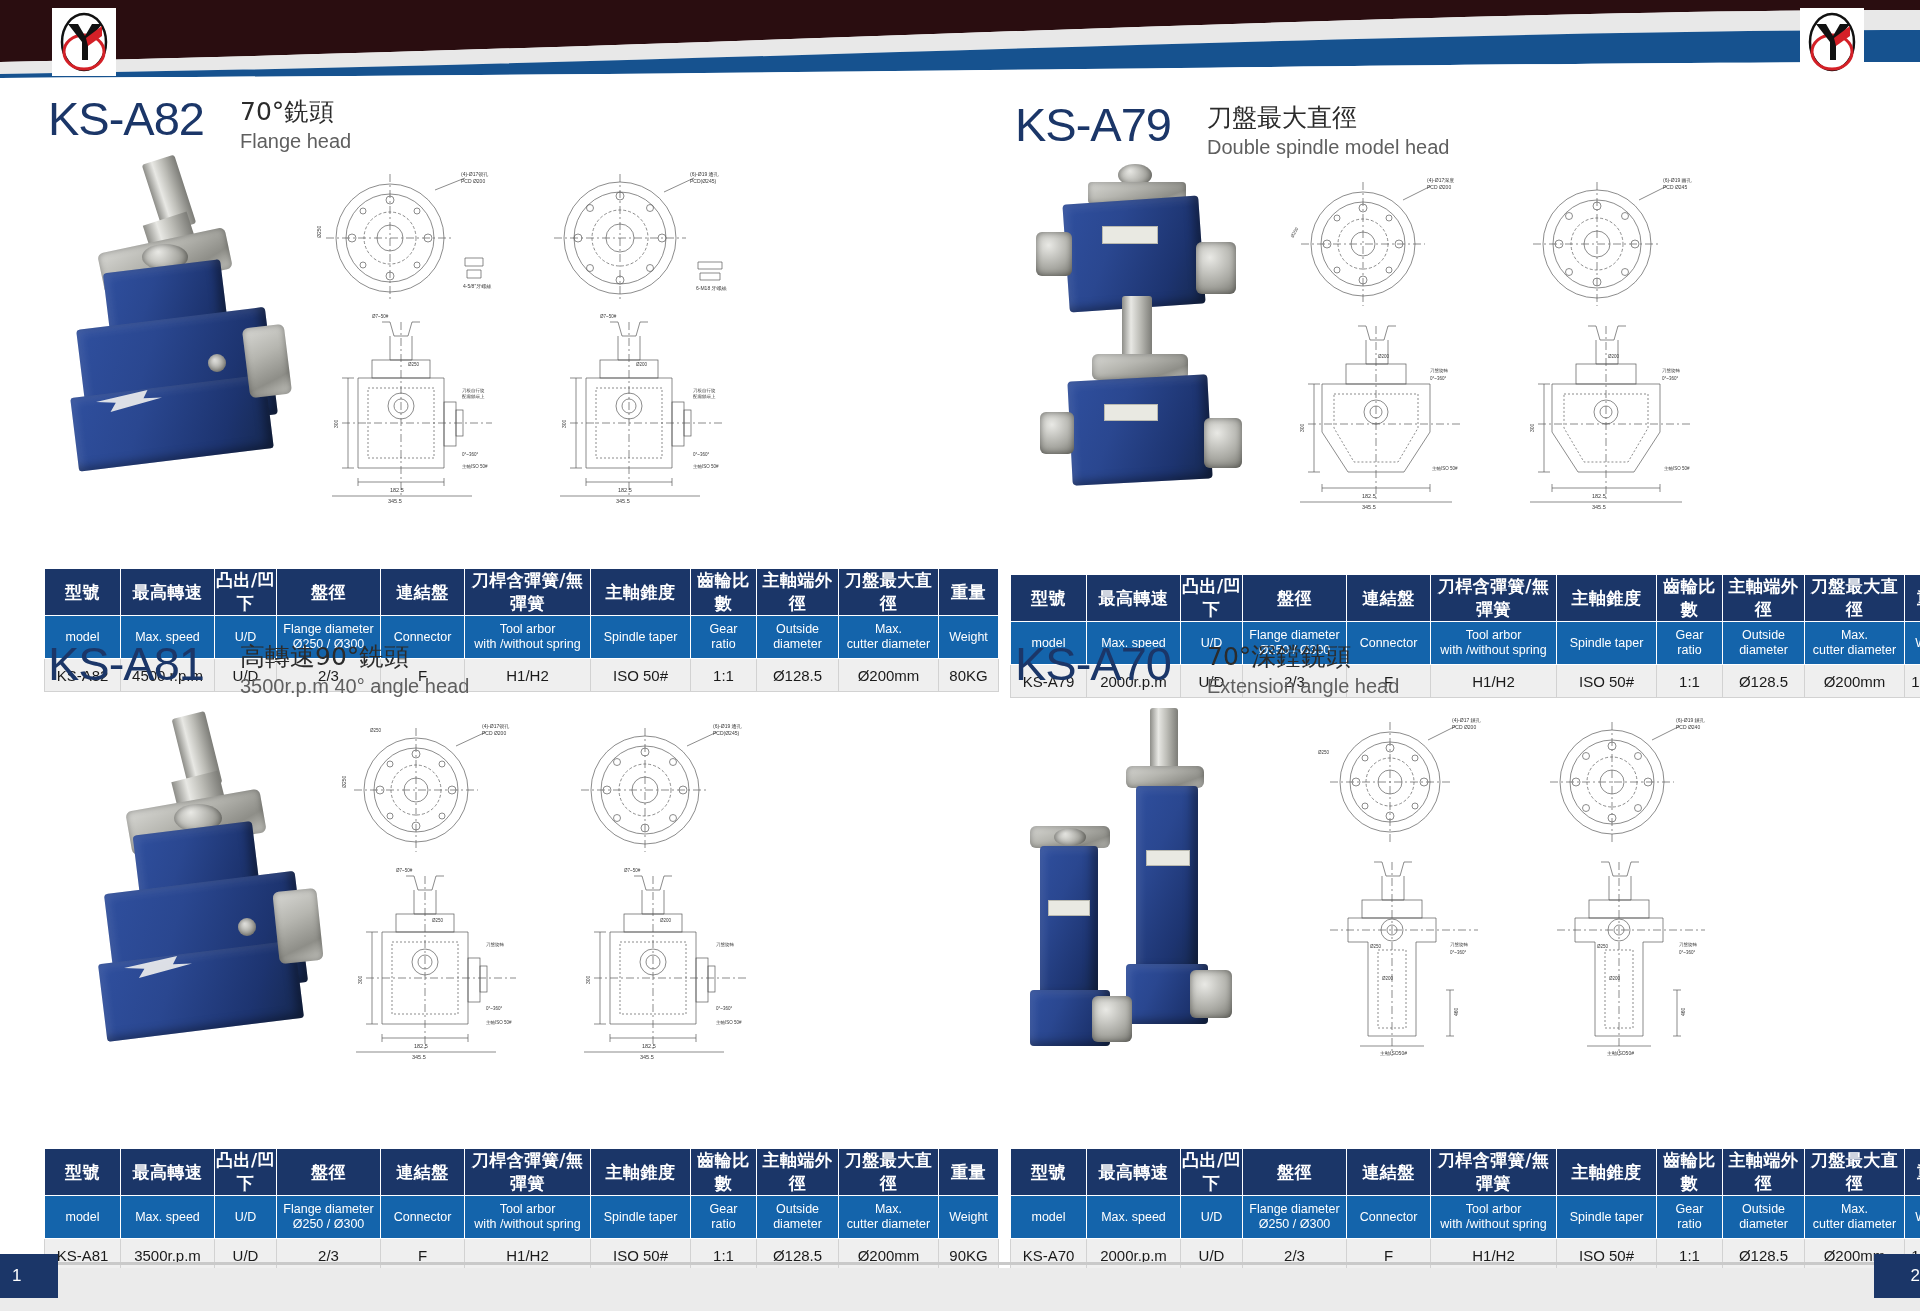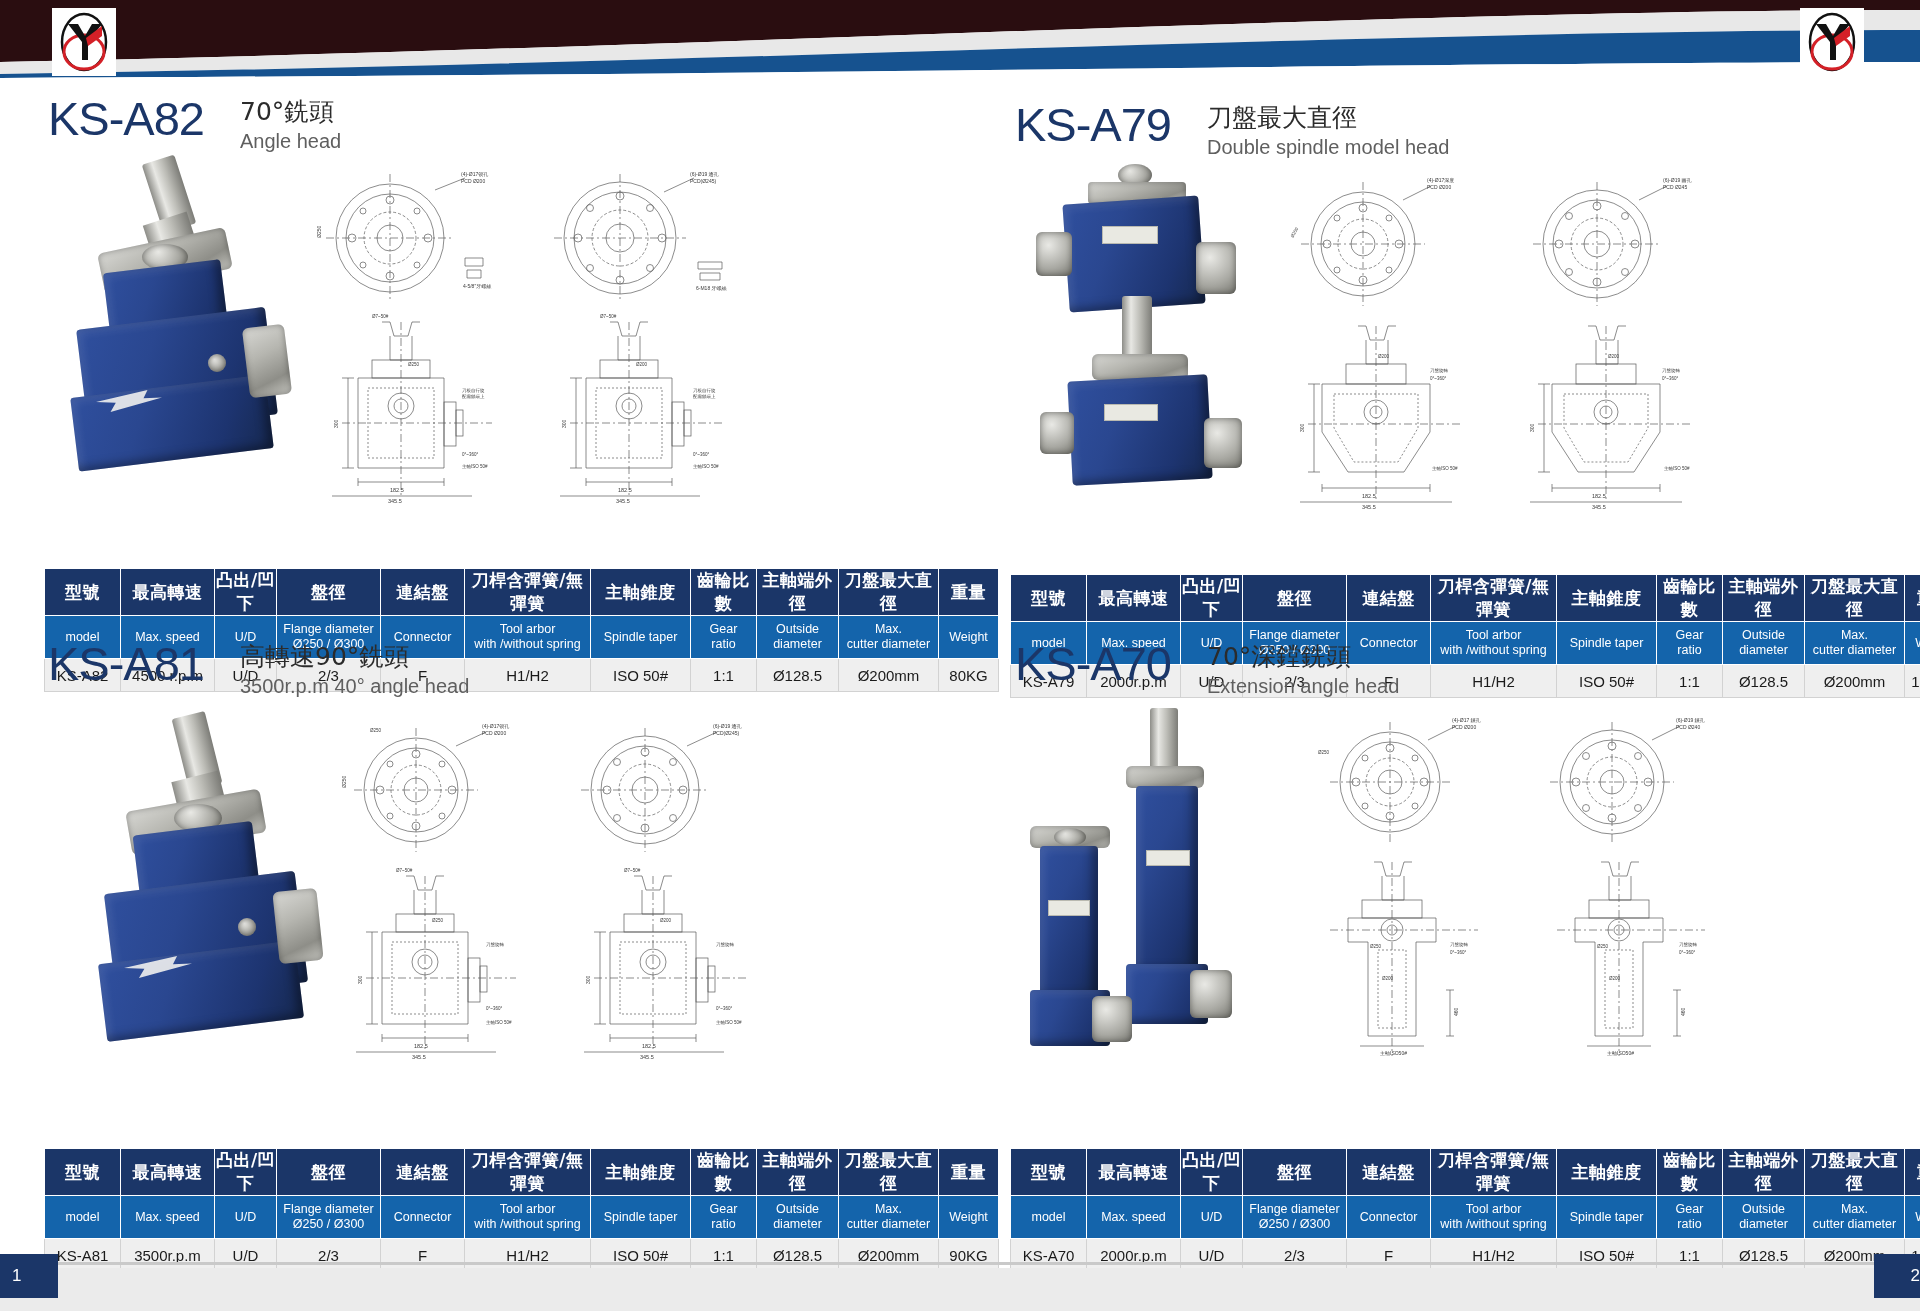--- a/index.html
+++ b/index.html
@@ -221,21 +221,21 @@
     <path d="M10,12 L24,30 L24,48 L30,48 L30,30 L44,12 L34,12 L27,24 L20,12 Z" fill="#111"></path>
     <path d="M28,26 L44,14 L44,24 L30,34 Z" fill="#d42027"></path>
   </svg>
 </div>
 
 <div class="product prod-A82">
   <div class="title-row">
     <div class="model-code">KS-A82</div>
     <div class="title-text">
       <div class="title-cn">70°銑頭</div>
-      <div class="title-en">Angle head</div>
+      <div class="title-en">Flange head</div>
     </div>
   </div>
 
   <div class="imgarea">
 
     <div class="photo" style="left:20px;top:0px;width:250px;height:330px;">
       <div class="taper" style="left:92px;top:0px;width:34px;height:72px;transform:rotate(-18deg);border-radius:3px;"></div>
       <div class="taper" style="left:86px;top:60px;width:46px;height:28px;transform:rotate(-18deg);"></div>
       <div class="flange" style="left:40px;top:82px;width:130px;height:42px;transform:rotate(-12deg);"></div>
       <div class="steelring" style="left:82px;top:86px;width:46px;height:26px;"></div>

